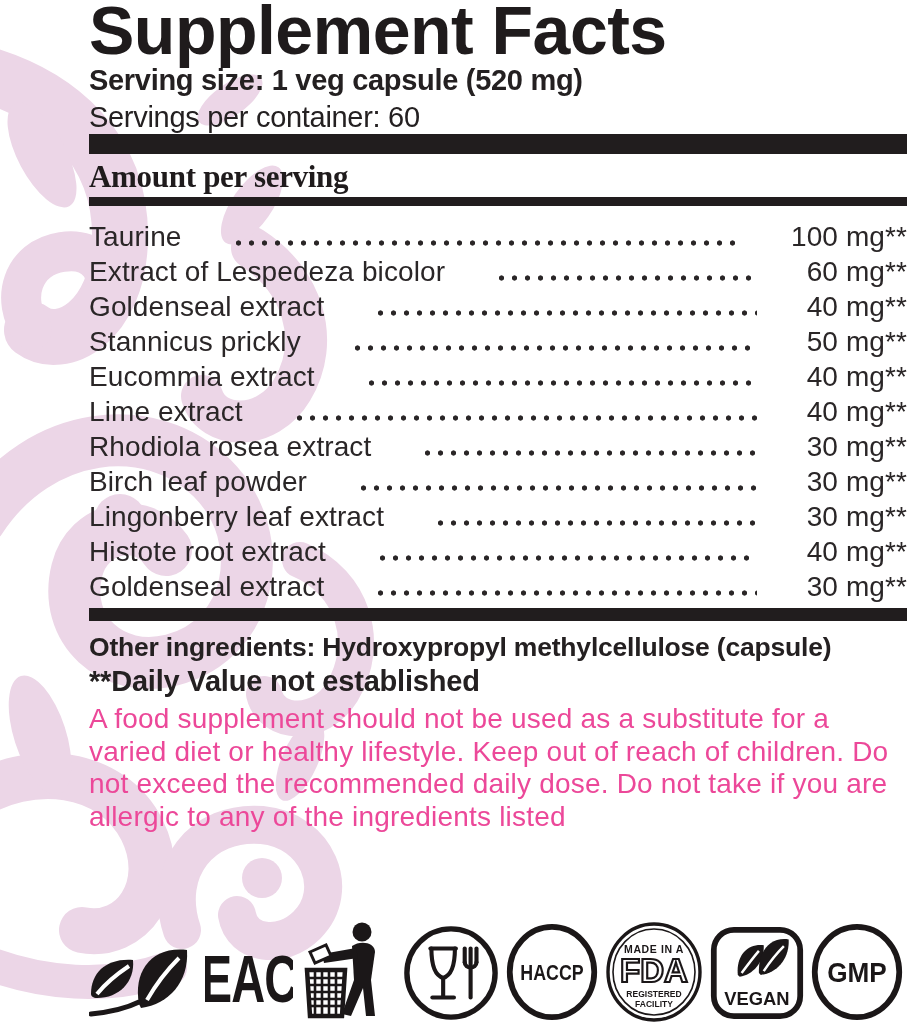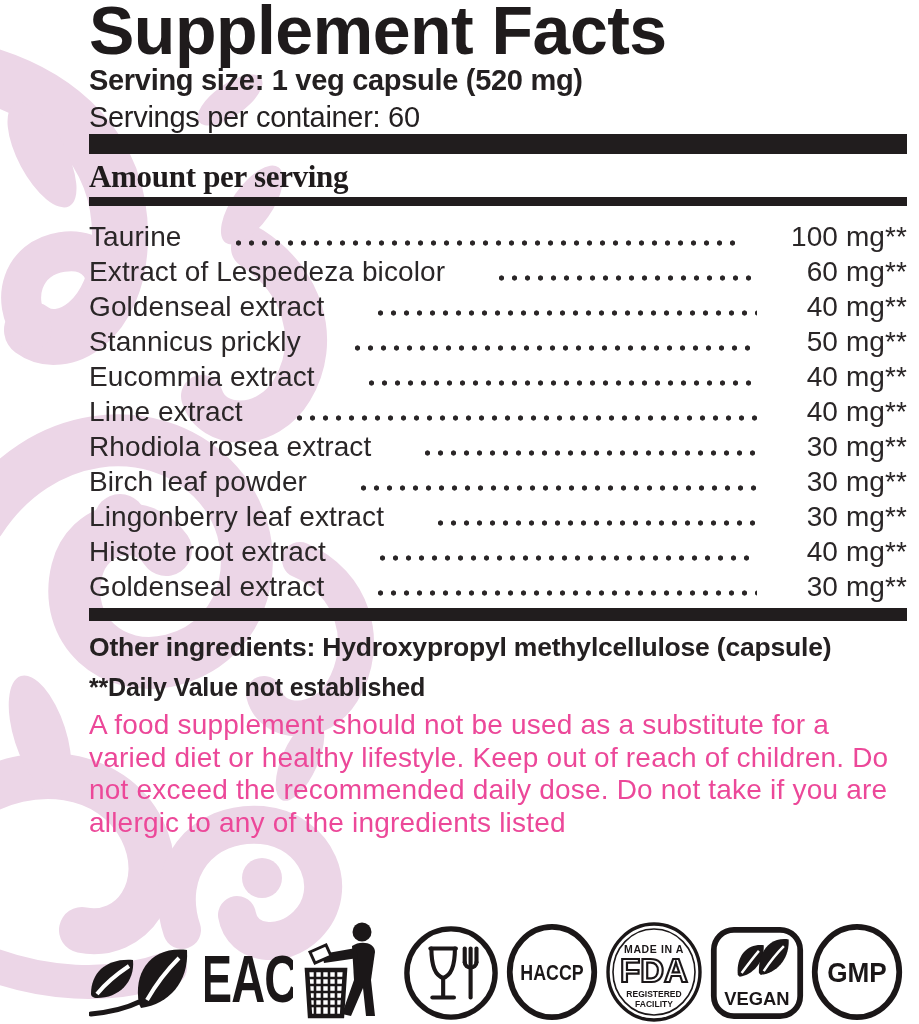--- a/index.html
+++ b/index.html
@@ -48,22 +48,22 @@
     background-size: 13px 6px;
     background-repeat: repeat-x;
     background-position: left center;
   }
   .bar-mid { height: 13px; background:#211d1e; margin-top: 4px; }
   .other-ingredients {
     font-size: 26.5px; font-weight: bold; letter-spacing:-0.2px;
     line-height: 32px; margin-top: 10px; color:#242021;
   }
   .daily-value {
-    font-size: 25px; font-weight: bold; letter-spacing:-0.2px;
-    line-height: 30px; margin-top: 9px; color:#242021;
+    font-size: 29px; font-weight: bold; letter-spacing:-0.2px;
+    line-height: 30px; margin-top: 3px; color:#242021;
   }
   .disclaimer {
     font-size: 28px; font-weight: normal; line-height: 32.5px;
     margin-top: 7px; color:#ec4899; letter-spacing: 0.2px;
   }
   .icons-row {
     position:absolute; left:89px; right:14px; top:916px; height:106px;
     display:flex; justify-content:space-between; align-items:flex-end; z-index:1;
   }
   .icons-row svg { display:block; }

